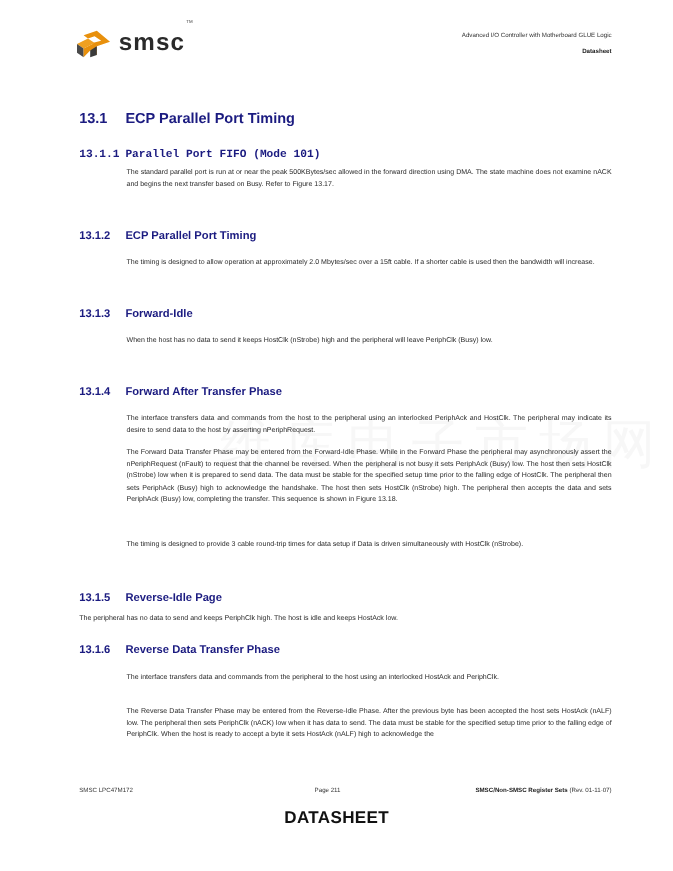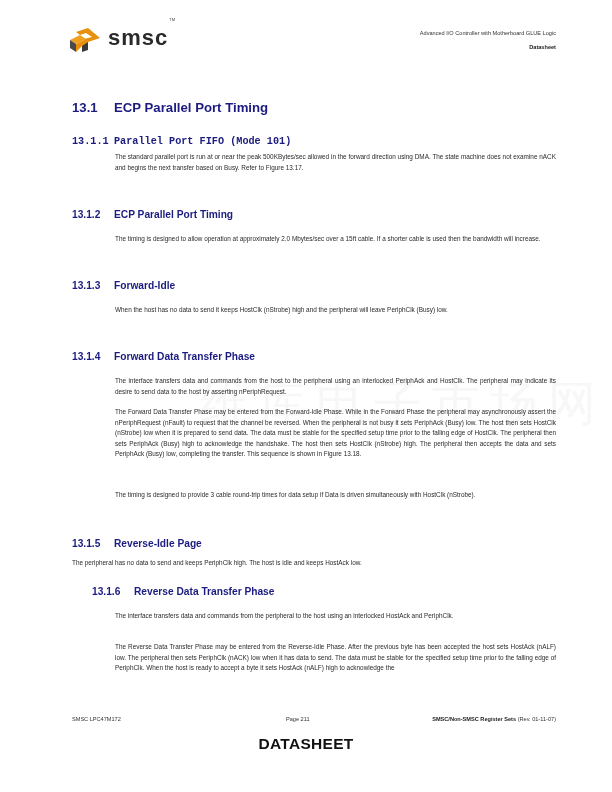--- a/index.html
+++ b/index.html
@@ -60,32 +60,32 @@
   <span class="num">13.1.2</span><span>ECP Parallel Port Timing</span>
 </div>
 <div class="para" style="top:234px;">The timing is designed to allow operation at approximately 2.0 Mbytes/sec over a 15ft cable.  If a shorter cable is used then the bandwidth will increase.</div>
 
 <div class="h2" style="top:280px;">
   <span class="num">13.1.3</span><span>Forward-Idle</span>
 </div>
 <div class="para" style="top:305px;">When the host has no data to send it keeps HostClk (nStrobe) high and the peripheral will leave PeriphClk (Busy) low.</div>
 
 <div class="h2" style="top:351px;">
-  <span class="num">13.1.4</span><span>Forward Data Transfer Phase</span>
+  <span class="num">13.1.4</span><span>Forward After Transfer Phase</span>
 </div>
 <div class="para" style="top:376px;">The interface transfers data and commands from the host to the peripheral using an interlocked PeriphAck and HostClk. The peripheral may indicate its desire to send data to the host by asserting nPeriphRequest.</div>
 <div class="para" style="top:407px;">The Forward Data Transfer Phase may be entered from the Forward-Idle Phase. While in the Forward Phase the peripheral may asynchronously assert the nPeriphRequest (nFault) to request that the channel be reversed. When the peripheral is not busy it sets PeriphAck (Busy) low. The host then sets HostClk (nStrobe) low when it is prepared to send data. The data must be stable for the specified setup time prior to the falling edge of HostClk. The peripheral then sets PeriphAck (Busy) high to acknowledge the handshake. The host then sets HostClk (nStrobe) high. The peripheral then accepts the data and sets PeriphAck (Busy) low, completing the transfer. This sequence is shown in Figure 13.18.</div>
 <div class="para" style="top:490px;">The timing is designed to provide 3 cable round-trip times for data setup if Data is driven simultaneously with HostClk (nStrobe).</div>
 
 <div class="h2" style="top:538px;">
   <span class="num">13.1.5</span><span>Reverse-Idle Page</span>
 </div>
 <div class="para full" style="top:558px;">The peripheral has no data to send and keeps PeriphClk high. The host is idle and keeps HostAck low.</div>
 
-<div class="h2" style="top:586px;margin-left:20px;">
+<div class="h2" style="top:586px;">
   <span class="num">13.1.6</span><span>Reverse Data Transfer Phase</span>
 </div>
 <div class="para" style="top:611px;">The interface transfers data and commands from the peripheral to the host using an interlocked HostAck and PeriphClk.</div>
 <div class="para" style="top:642px;">The Reverse Data Transfer Phase may be entered from the Reverse-Idle Phase.  After the previous byte has been accepted the host sets HostAck (nALF) low. The peripheral then sets PeriphClk (nACK) low when it has data to send. The data must be stable for the specified setup time prior to the falling edge of PeriphClk. When the host is ready to accept a byte it sets HostAck (nALF) high to acknowledge the</div>
 
 <div class="footer left">SMSC LPC47M172</div>
 <div class="footer mid">Page 211</div>
 <div class="footer right"><b>SMSC/Non-SMSC Register Sets</b><span> (Rev. 01-11-07)</span></div>
 <div class="ds">DATASHEET</div>
 

